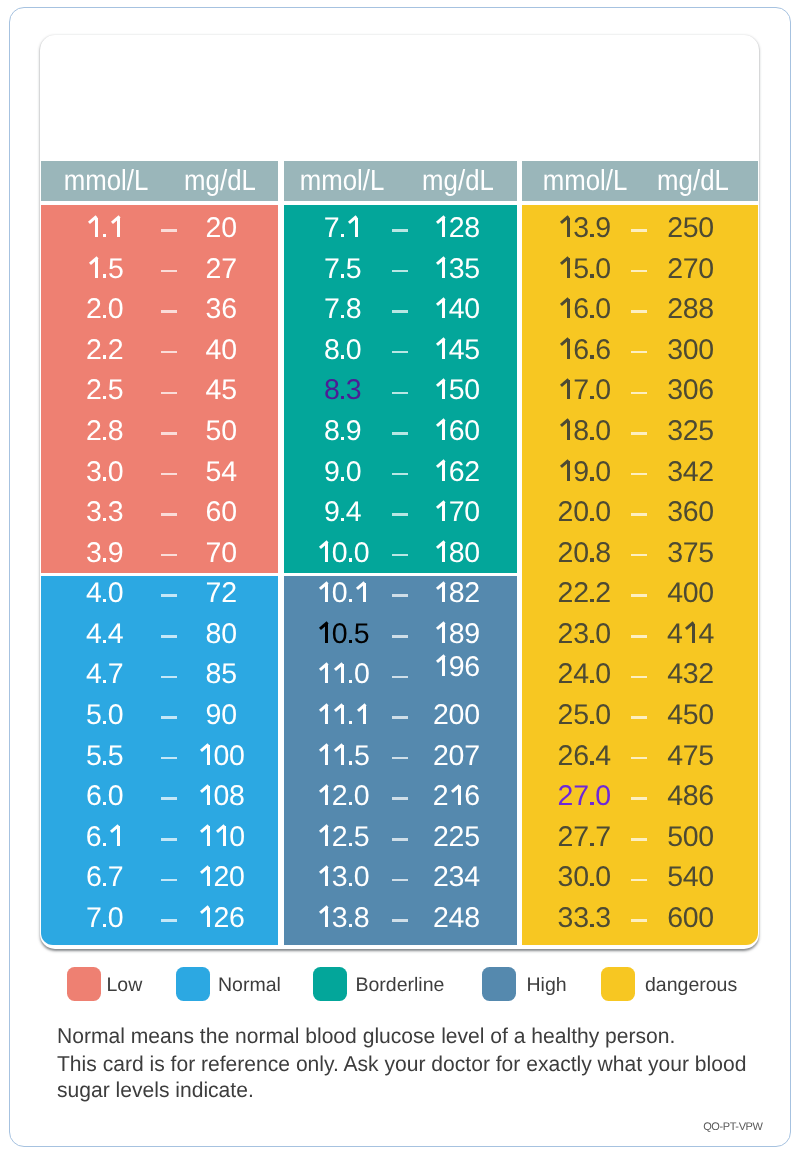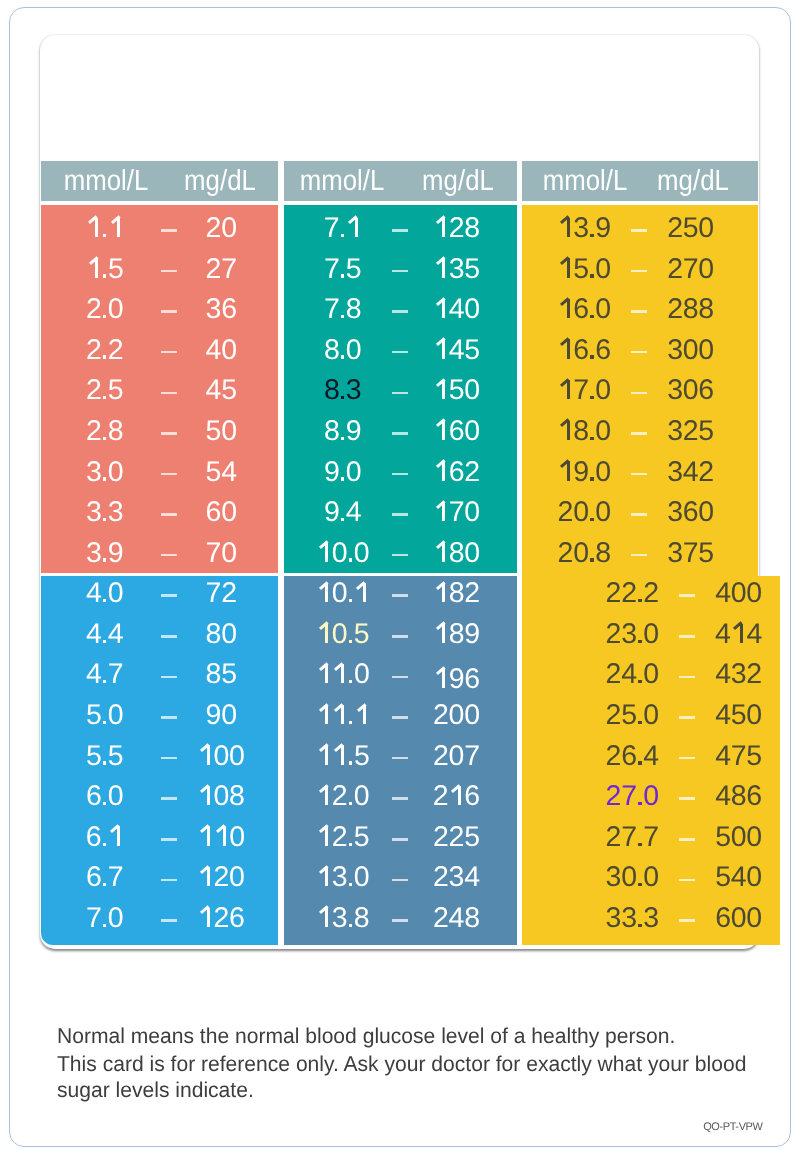--- a/index.html
+++ b/index.html
@@ -212,21 +212,21 @@
       <div class="cell" style="left: 103px; top: 104.18px; width: 140px; color: rgb(255, 255, 255);"><span class="g1"><i class="s"></i><i class="f"></i></span>40</div>
     </div>
     <div class="row">
       <div class="cell" style="left: -10.7px; top: 144.77px; width: 140px; color: rgb(255, 255, 255);">8<span class="gd"><i></i></span>0</div>
       <div class="dash" style="left:86.50px;top:144.77px;width:60px;height:0;">
           <i></i>
         </div>
       <div class="cell" style="left: 103px; top: 144.77px; width: 140px; color: rgb(255, 255, 255);"><span class="g1"><i class="s"></i><i class="f"></i></span>45</div>
     </div>
     <div class="row">
-      <div class="cell" style="left: -10.7px; top: 185.36px; width: 140px; color: #0f172a;">8<span class="gd"><i></i></span>3</div>
+      <div class="cell" style="left: -10.7px; top: 185.36px; width: 140px; color: #4c1d95;">8<span class="gd"><i></i></span>3</div>
       <div class="dash" style="left:86.50px;top:185.36px;width:60px;height:0;">
           <i></i>
         </div>
       <div class="cell" style="left: 103px; top: 185.36px; width: 140px; color: rgb(255, 255, 255);"><span class="g1"><i class="s"></i><i class="f"></i></span>50</div>
     </div>
     <div class="row">
       <div class="cell" style="left: -10.7px; top: 225.95px; width: 140px; color: rgb(255, 255, 255);">8<span class="gd"><i></i></span>9</div>
       <div class="dash" style="left:86.50px;top:225.95px;width:60px;height:0;">
           <i></i>
         </div>
@@ -256,32 +256,32 @@
   </div>
   <div class="zone" style="left: 283.5px; top: 576px; width: 233px; height: 369px; border-radius: 0px; background-color: rgb(85, 137, 174);">
     <div class="row">
       <div class="cell" style="left: -10.7px; top: 17.31px; width: 140px; color: rgb(255, 255, 255);"><span class="g1"><i class="s"></i><i class="f"></i></span>0<span class="gd"><i></i></span><span class="g1"><i class="s"></i><i class="f"></i></span></div>
       <div class="dash" style="left:86.50px;top:17.31px;width:60px;height:0;">
           <i></i>
         </div>
       <div class="cell" style="left: 103px; top: 17.31px; width: 140px; color: rgb(255, 255, 255);"><span class="g1"><i class="s"></i><i class="f"></i></span>82</div>
     </div>
     <div class="row">
-      <div class="cell" style="left: -10.7px; top: 57.9px; width: 140px; color: #fef9c3;"><span class="g1"><i class="s"></i><i class="f"></i></span>0<span class="gd"><i></i></span>5</div>
+      <div class="cell" style="left: -10.7px; top: 57.9px; width: 140px; color: #000000;"><span class="g1"><i class="s"></i><i class="f"></i></span>0<span class="gd"><i></i></span>5</div>
       <div class="dash" style="left:86.50px;top:57.90px;width:60px;height:0;">
           <i></i>
         </div>
       <div class="cell" style="left: 103px; top: 57.9px; width: 140px; color: rgb(255, 255, 255);"><span class="g1"><i class="s"></i><i class="f"></i></span>89</div>
     </div>
     <div class="row">
       <div class="cell" style="left: -10.7px; top: 98.49px; width: 140px; color: rgb(255, 255, 255);"><span class="g1"><i class="s"></i><i class="f"></i></span><span class="g1"><i class="s"></i><i class="f"></i></span><span class="gd"><i></i></span>0</div>
       <div class="dash" style="left:86.50px;top:98.49px;width:60px;height:0;">
           <i></i>
         </div>
-      <div class="cell" style="left: 103px; top: 103px; width: 140px; color: rgb(255, 255, 255);"><span class="g1"><i class="s"></i><i class="f"></i></span>96</div>
+      <div class="cell" style="left: 103px; top: 91px; width: 140px; color: rgb(255, 255, 255);"><span class="g1"><i class="s"></i><i class="f"></i></span>96</div>
     </div>
     <div class="row">
       <div class="cell" style="left: -10.7px; top: 139.08px; width: 140px; color: rgb(255, 255, 255);"><span class="g1"><i class="s"></i><i class="f"></i></span><span class="g1"><i class="s"></i><i class="f"></i></span><span class="gd"><i></i></span><span class="g1"><i class="s"></i><i class="f"></i></span></div>
       <div class="dash" style="left:86.50px;top:139.08px;width:60px;height:0;">
           <i></i>
         </div>
       <div class="cell" style="left: 103px; top: 139.08px; width: 140px; color: rgb(255, 255, 255);">200</div>
     </div>
     <div class="row">
       <div class="cell" style="left: -10.7px; top: 179.67px; width: 140px; color: rgb(255, 255, 255);"><span class="g1"><i class="s"></i><i class="f"></i></span><span class="g1"><i class="s"></i><i class="f"></i></span><span class="gd"><i></i></span>5</div>
@@ -377,21 +377,21 @@
       <div class="cell" style="left: 99.2px; top: 307.13px; width: 140px; color: rgb(77, 74, 51);">360</div>
     </div>
     <div class="row">
       <div class="cell" style="left: -7.2px; top: 347.72px; width: 140px; color: rgb(77, 74, 51);">20<span class="gd"><i></i></span>8</div>
       <div class="dash" style="left:87.00px;top:347.72px;width:60px;height:0;">
           <i></i>
         </div>
       <div class="cell" style="left: 99.2px; top: 347.72px; width: 140px; color: rgb(77, 74, 51);">375</div>
     </div>
   </div>
-  <div class="zone" style="left: 521.5px; top: 576px; width: 210px; height: 369px; border-radius: 0px; background-color: rgb(247, 199, 34); margin-left: 48px;">
+  <div class="zone" style="left: 521.5px; top: 576px; width: 210px; height: 369px; border-radius: 0px; background-color: rgb(247, 199, 34);">
     <div class="row">
       <div class="cell" style="left: -7.2px; top: 17.31px; width: 140px; color: rgb(77, 74, 51);">22<span class="gd"><i></i></span>2</div>
       <div class="dash" style="left:87.00px;top:17.31px;width:60px;height:0;">
           <i></i>
         </div>
       <div class="cell" style="left: 99.2px; top: 17.31px; width: 140px; color: rgb(77, 74, 51);">400</div>
     </div>
     <div class="row">
       <div class="cell" style="left: -7.2px; top: 57.9px; width: 140px; color: rgb(77, 74, 51);">23<span class="gd"><i></i></span>0</div>
       <div class="dash" style="left:87.00px;top:57.90px;width:60px;height:0;">
@@ -443,20 +443,32 @@
     </div>
     <div class="row">
       <div class="cell" style="left: -7.2px; top: 342.03px; width: 140px; color: rgb(77, 74, 51);">33<span class="gd"><i></i></span>3</div>
       <div class="dash" style="left:87.00px;top:342.03px;width:60px;height:0;">
           <i></i>
         </div>
       <div class="cell" style="left: 99.2px; top: 342.03px; width: 140px; color: rgb(77, 74, 51);">600</div>
     </div>
   </div>
 
+  <div class="legend">
+    <div class="sw" style="left: 67px; background-color: rgb(238, 128, 114);"></div>
+    <div class="lg" style="left:106.5px;">Low</div>
+    <div class="sw" style="left: 176px; background-color: rgb(44, 168, 226);"></div>
+    <div class="lg" style="left:218.0px;">Normal</div>
+    <div class="sw" style="left: 313px; background-color: rgb(3, 166, 154);"></div>
+    <div class="lg" style="left:355.5px;">Borderline</div>
+    <div class="sw" style="left: 482px; background-color: rgb(85, 137, 174);"></div>
+    <div class="lg" style="left:526.5px;">High</div>
+    <div class="sw" style="left: 601px; background-color: rgb(247, 199, 34);"></div>
+    <div class="lg" style="left:645.0px;">dangerous</div>
+  </div>
 
   <div class="note">
     <div class="nline" style="top:8.8px;">Normal means the normal blood glucose level of a healthy person.</div>
     <div class="nline" style="top:36.9px;">This card is for reference only. Ask your doctor for exactly what your blood</div>
     <div class="nline" style="top:63.2px;">sugar levels indicate.</div>
   </div>
   <div class="code">QO-PT-VPW</div>
 </div>
 
 </body></html>

